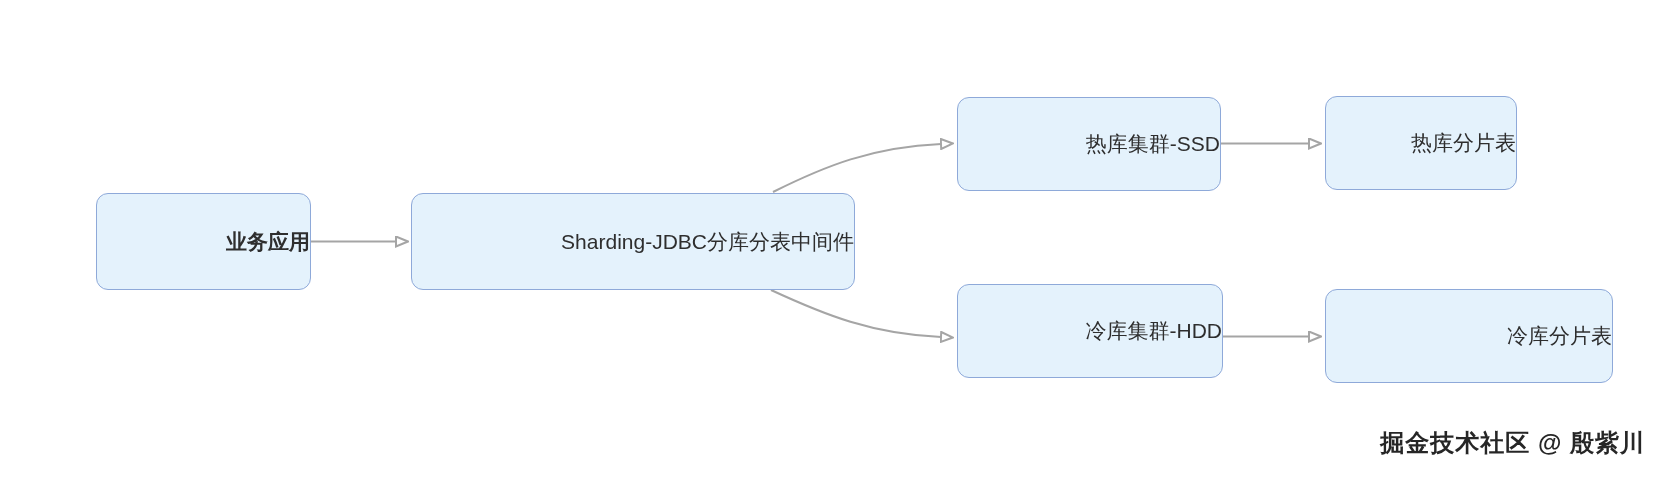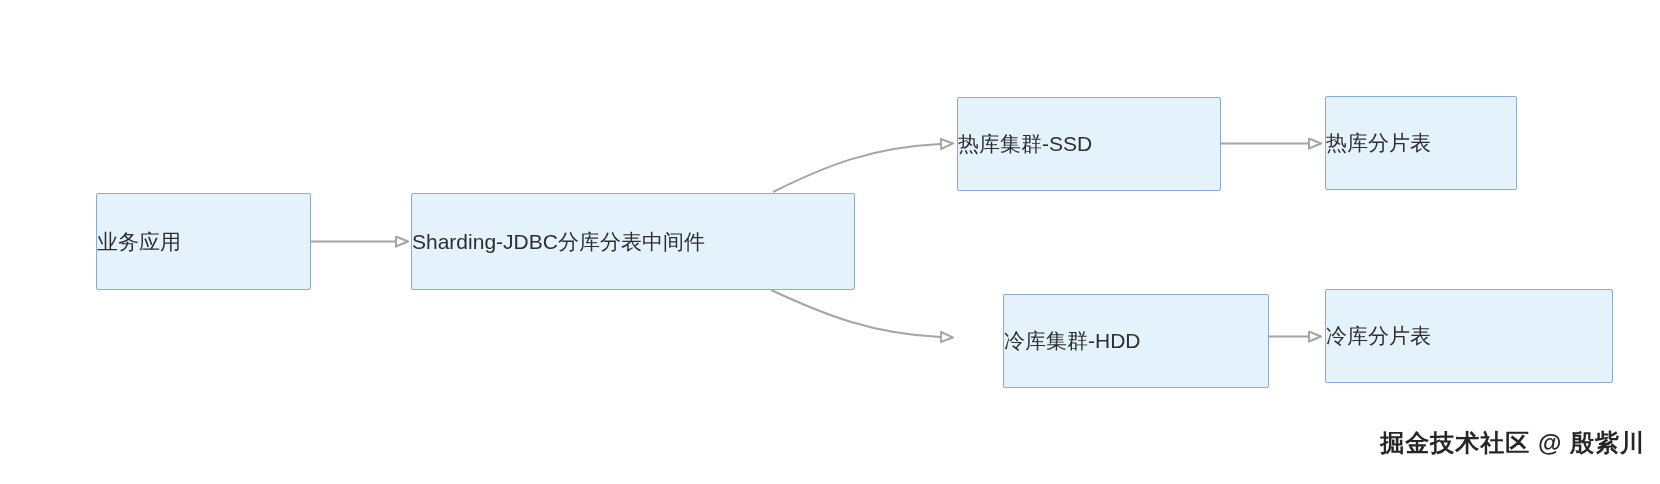--- a/index.html
+++ b/index.html
@@ -28,24 +28,24 @@
   }
   .edges path{
     fill:none;
     stroke:var(--arrow);
     stroke-width:2;
   }
   .node{
     position:absolute;
     display:flex;
     align-items:center;
-    justify-content:flex-start;
+    justify-content:flex-end;
     background:var(--node-fill);
     border:1.5px solid var(--node-border);
-    border-radius:2px;
+    border-radius:12px;
     color:var(--node-text);
     font-size:21px;
     text-align:center;
     line-height:1.2;
   }
   .watermark{
     position:absolute;
     right:15px;
     bottom:25px;
     font-size:24px;
@@ -67,37 +67,37 @@
         <path d="M1,1 L13,6 L1,11 Z" fill="var(--arrow-head)" stroke="var(--arrow-head-edge)" stroke-width="1"></path>
       </marker>
     </defs>
     <path d="M 311 241.5 L 396 241.5" marker-end="url(#arrowhead)"></path>
     <path d="M 773 192 C 825 166, 872 147, 941 144" marker-end="url(#arrowhead)"></path>
     <path d="M 771 290 C 825 315, 872 334, 941 337" marker-end="url(#arrowhead)"></path>
     <path d="M 1221 143.5 L 1309 143.5" marker-end="url(#arrowhead)"></path>
     <path d="M 1223 336.5 L 1309 336.5" marker-end="url(#arrowhead)"></path>
   </svg>
 
-  <div class="node" style="left:96px;  top:193px; width:215px; height:97px;">
+  <div class="node" style="left:96px;  top:193px; width:215px; height:97px;font-weight:bold;">
     <span>业务应用</span>
   </div>
 
   <div class="node" style="left:411px; top:193px; width:444px; height:97px;">
     <span>Sharding-JDBC分库分表中间件</span>
   </div>
 
   <div class="node" style="left:957px; top:97px; width:264px; height:94px;">
     <span>热库集群-SSD</span>
   </div>
 
   <div class="node" style="left:1325px; top:96px; width:192px; height:94px;">
     <span>热库分片表</span>
   </div>
 
-  <div class="node" style="left:957px; top:294px; width:266px; height:94px;margin-left:46px;">
+  <div class="node" style="left:957px; top:284px; width:266px; height:94px;">
     <span>冷库集群-HDD</span>
   </div>
 
   <div class="node" style="left:1325px; top:289px; width:288px; height:94px;">
     <span>冷库分片表</span>
   </div>
 
   <div class="watermark">掘金技术社区 @ 殷紫川</div>
 
 </div>

